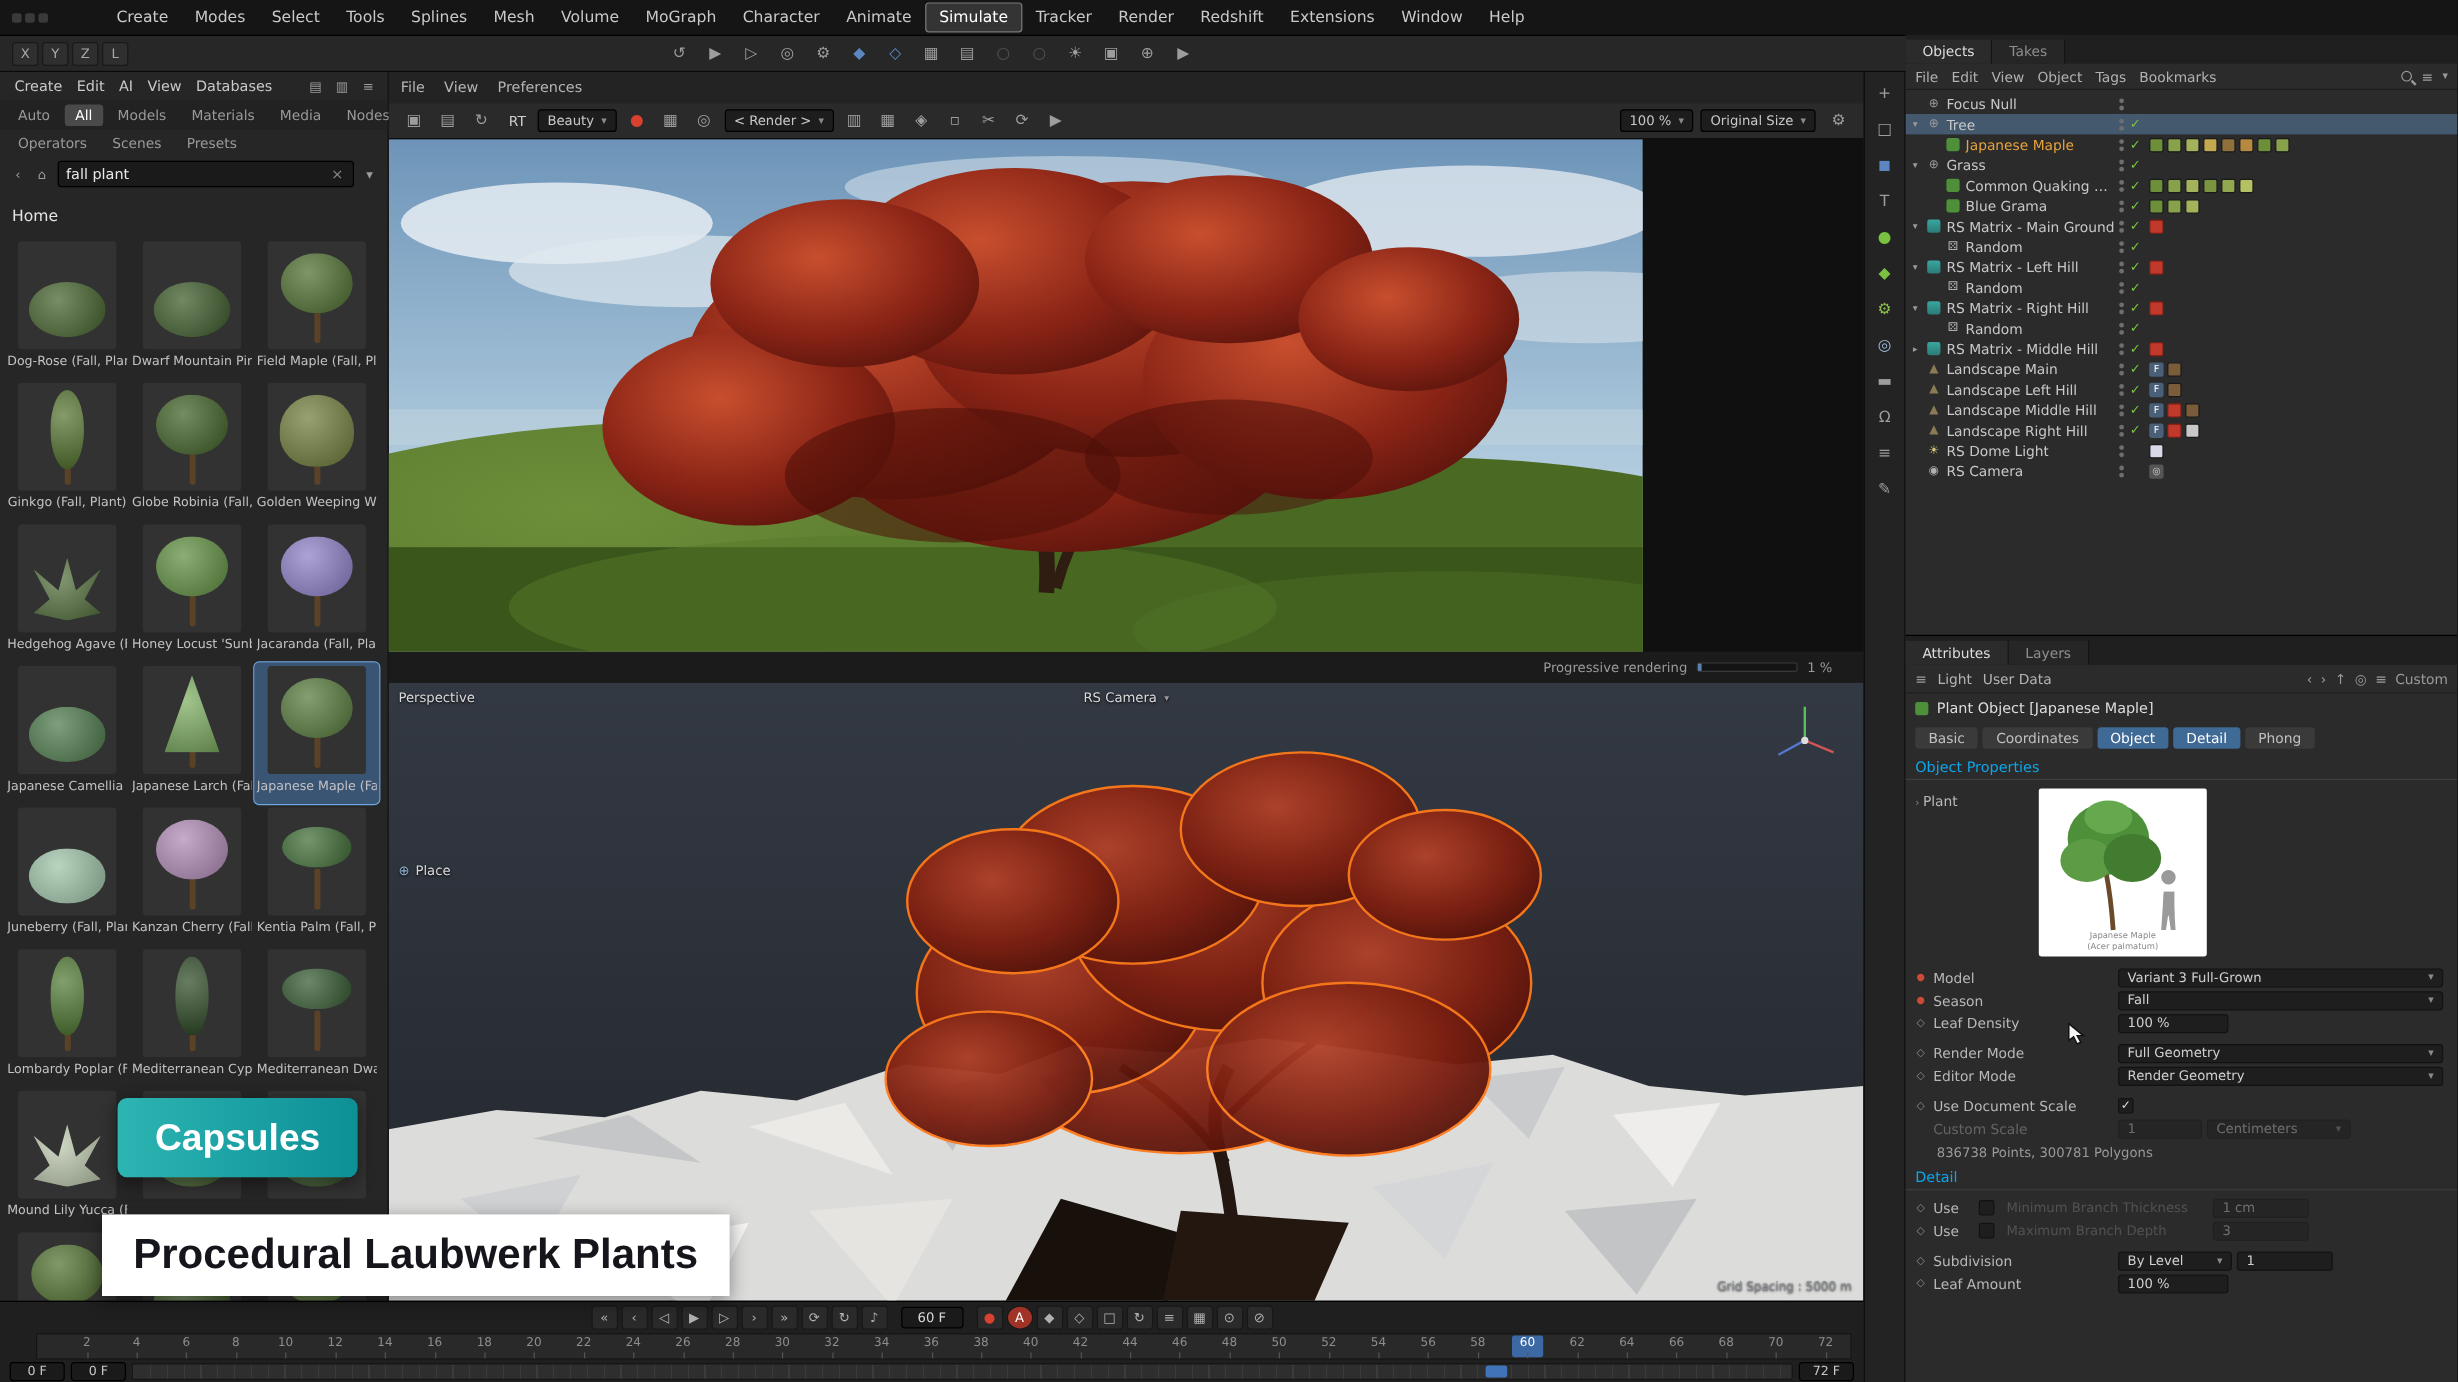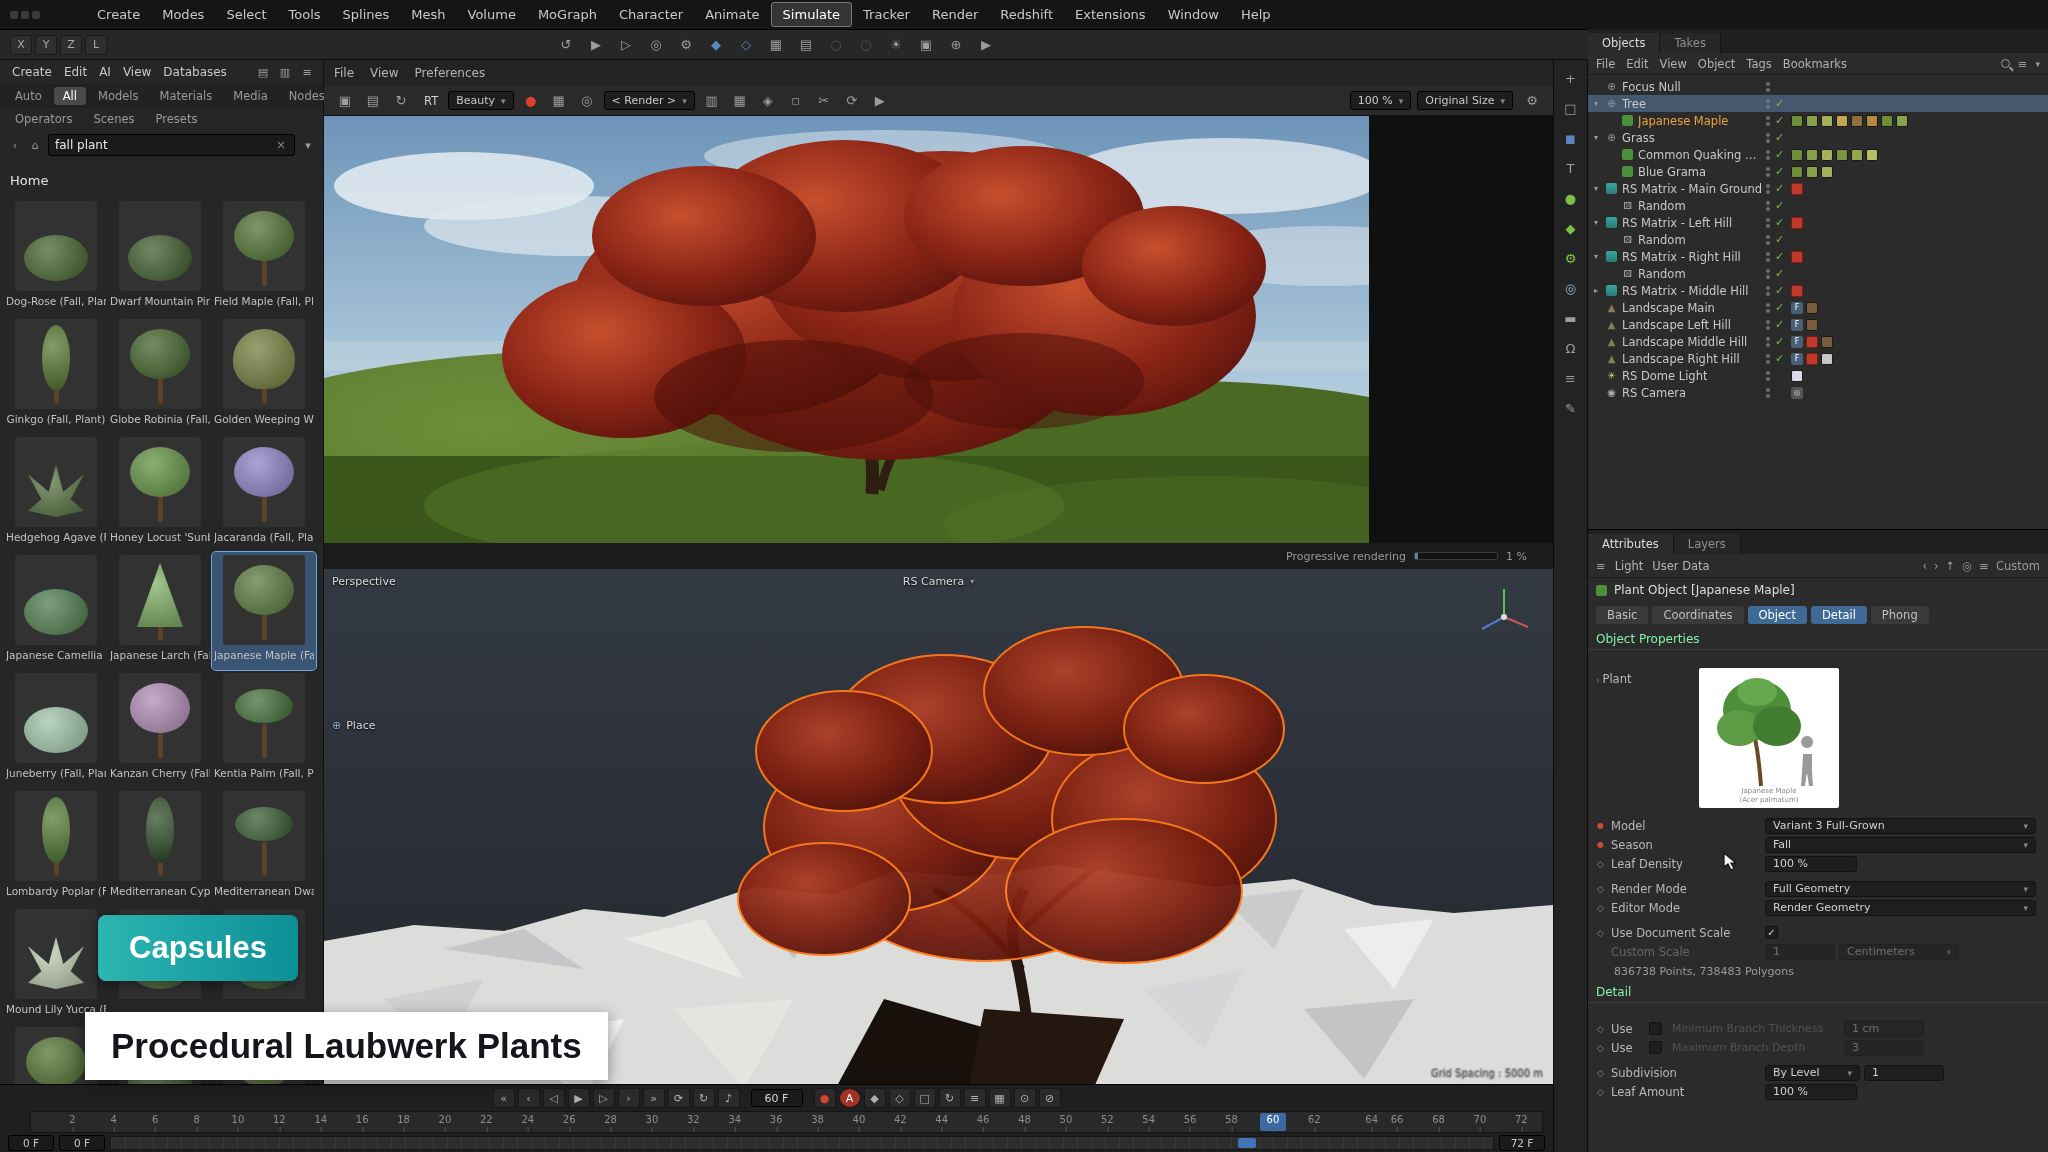--- a/index.html
+++ b/index.html
@@ -100,21 +100,21 @@
   .chip.camtag{background:#555;color:#ccc}
   .swatch{width:12px;height:12px;border-radius:2px;border:1px solid #1a1a1a}
   
   .attr-panel{position:absolute;left:1588px;top:530px;width:460px;height:622px;background:#2b2b2b;display:flex;flex-direction:column}
   .at-mode-row{height:24px;display:flex;align-items:center;gap:9px;padding:0 8px;font-size:11.5px;color:#b5b5b5;border-bottom:1px solid #1e1e1e}
   .at-mode-right{margin-left:auto;display:flex;gap:7px;align-items:center;color:#9a9a9a}
   .at-title{height:24px;display:flex;align-items:center;gap:7px;padding:0 8px;color:#ddd;font-size:12px}
   .at-tabrow{height:26px;display:flex;align-items:center;gap:4px;padding:0 8px}
   .at-tab{padding:2px 11px;background:#3a3a3a;border-radius:3px;color:#c0c0c0;font-size:11.5px}
   .at-tab.active{background:#3f6a96;color:#fff}
-  .at-section{height:22px;padding:4px 8px 0;color:#86efac;font-size:12px;border-bottom:1px solid #3d3d3d;margin-bottom:16px}
+  .at-section{height:22px;padding:4px 8px 0;color:#0ea5e9;font-size:12px;border-bottom:1px solid #3d3d3d;margin-bottom:5px}
   .plant-row{height:150px;display:flex;padding:2px 8px;gap:8px}
   .plant-row .rowlabel{width:95px;color:#b8b8b8;font-size:11.5px;padding-top:4px}
   .plant-thumb{width:140px;height:140px;background:#fff;border-radius:2px;position:relative;overflow:hidden;flex:none}
   .plant-thumb .cap{position:absolute;bottom:3px;left:0;right:0;text-align:center;font-size:7px;color:#888;line-height:1.3}
   .p-row{height:19px;display:flex;align-items:center;padding:0 8px 0 6px;gap:4px}
   .p-key{width:13px;text-align:center;font-size:9px;color:#8a8a8a;flex:none}
   .p-key.dot{color:#cc4b37;font-size:8px}
   .p-label{width:150px;color:#b8b8b8;font-size:11.5px;flex:none;white-space:nowrap;overflow:hidden}
   .p-sublabel{width:168px;color:#8a8a8a;font-size:11px;white-space:nowrap;overflow:hidden}
   .field{height:16px;background:#1e1e1e;border:1px solid #121212;border-radius:3px;padding:0 7px;display:flex;align-items:center;color:#d0d0d0;font-size:11px;gap:6px}
@@ -1028,21 +1028,21 @@
           <span class="p-label">Custom Scale</span>
           <div class="field" style="width: 70px;">
             <span>1</span>
           </div>
           <div class="field" style="width: 120px;">
             <span>Centimeters</span>
             <span class="arr">▾</span>
           </div>
         </div>
       </div>
-    <div class="stats-row">836738 Points, 738483 Polygons</div>
+    <div class="stats-row">836738 Points, 300781 Polygons</div>
     <div class="at-section">Detail</div>
     <div id="detail-rows">
         <div class="p-row">
           <span class="p-key">◇</span>
           <span class="p-label" style="width: 34px;">Use</span>
           <span class="cbx"></span>
           <span class="p-sublabel disabled" style="margin-left: 6px;">Minimum Branch Thickness</span>
           <div class="field disabled" style="width: 80px;">
             <span>1 cm</span>
           </div>
@@ -1128,21 +1128,21 @@
         <span class="tick" style="left: 60.274%;">44</span>
         <span class="tick" style="left: 63.0137%;">46</span>
         <span class="tick" style="left: 65.7534%;">48</span>
         <span class="tick" style="left: 68.4932%;">50</span>
         <span class="tick" style="left: 71.2329%;">52</span>
         <span class="tick" style="left: 73.9726%;">54</span>
         <span class="tick" style="left: 76.7123%;">56</span>
         <span class="tick" style="left: 79.4521%;">58</span>
         <span class="tick" style="left: 82.1918%; color: rgb(255, 255, 255);">60</span>
         <span class="tick" style="left: 84.9315%;">62</span>
-        <span class="tick" style="left: 87.6712%; margin-left: 16px;">64</span>
+        <span class="tick" style="left: 87.6712%;">64</span>
         <span class="tick" style="left: 90.411%;">66</span>
         <span class="tick" style="left: 93.1507%;">68</span>
         <span class="tick" style="left: 95.8904%;">70</span>
         <span class="tick" style="left: 98.6301%;">72</span>
       </div>
     <div class="tl-bottom">
       <div class="range-field">0 F</div>
       <div class="range-field">0 F</div>
       <div class="range-bar">
           <span class="range-marker" style="left: 82.1918%;"></span>

